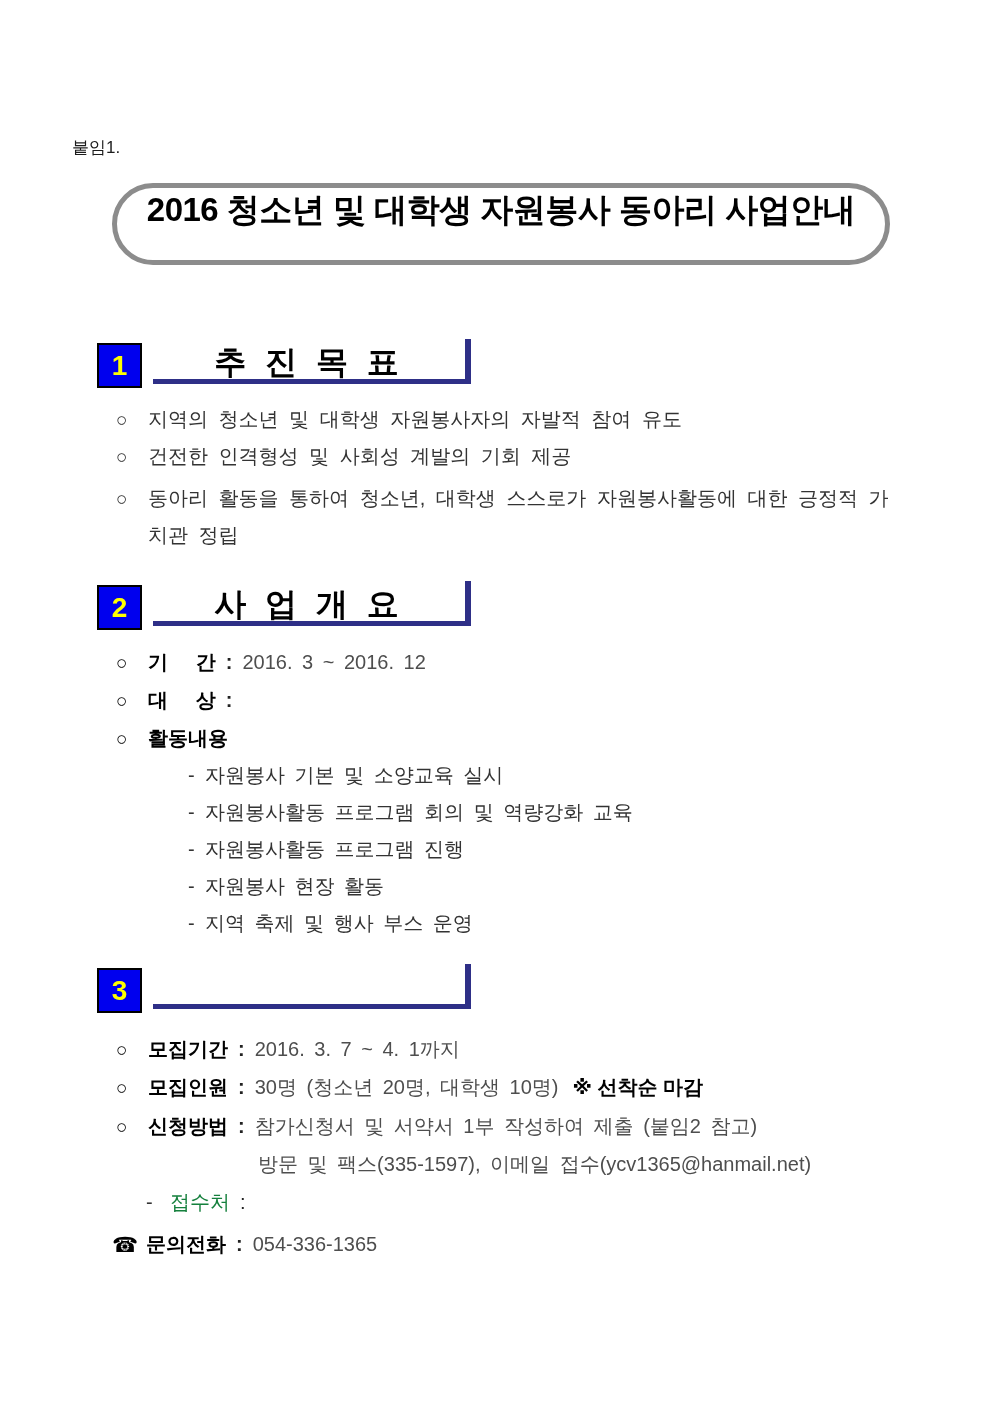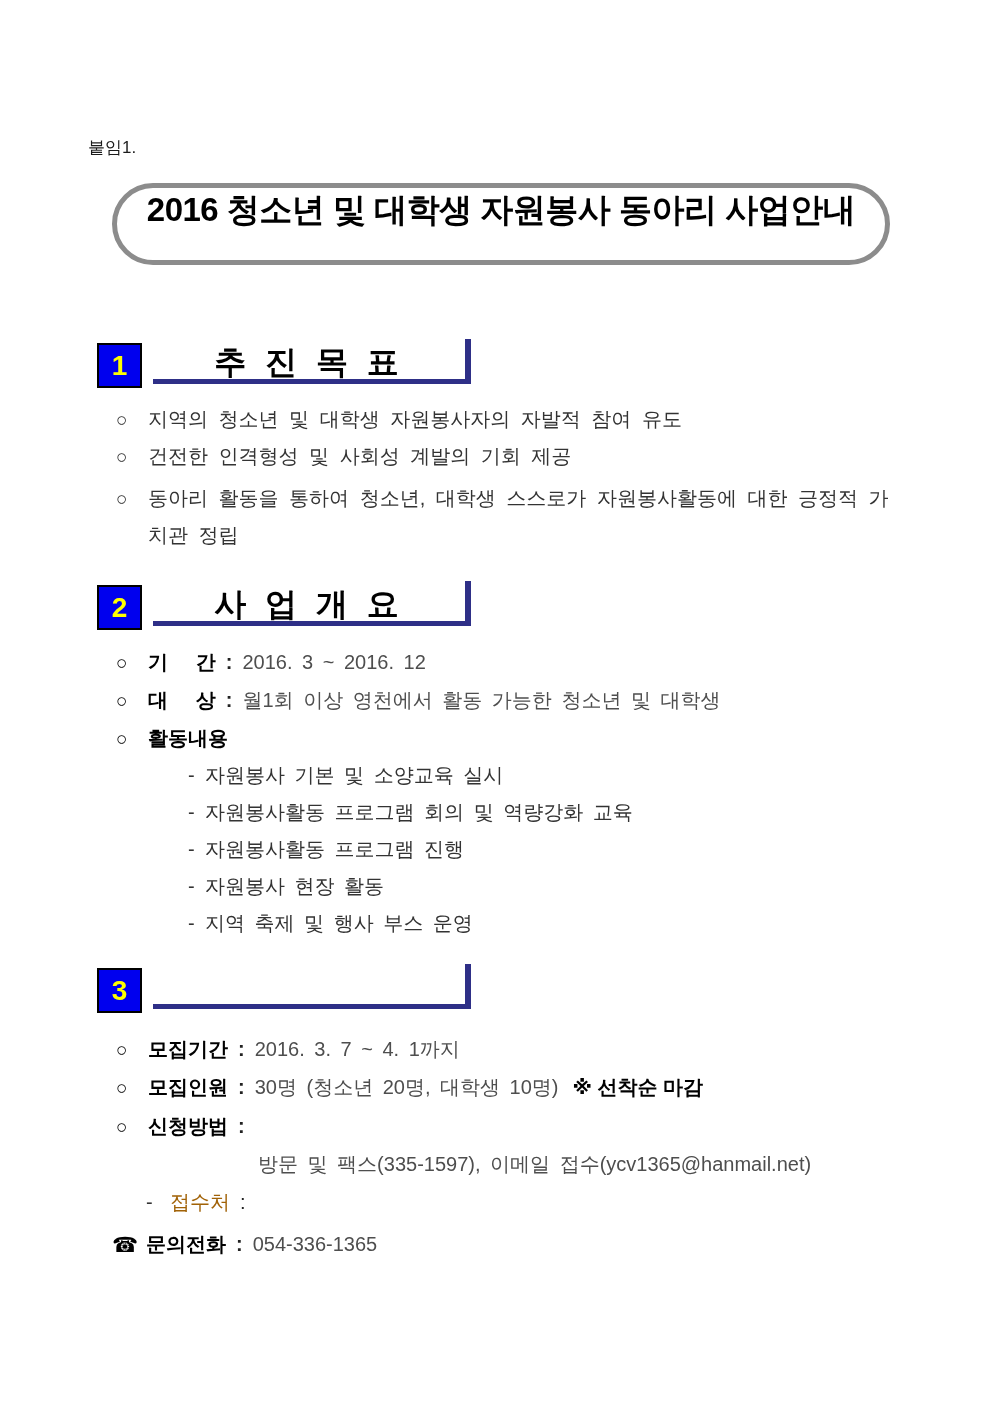--- a/index.html
+++ b/index.html
@@ -9,21 +9,21 @@
     --title-border:#8C8C8C;
     --text-strong:#000000;
     --text-regular:#3A3A3A;
     --text-value:#4E4E4E;
   }
   html,body{margin:0;padding:0;background:#ffffff;}
   .page{
     position:relative;width:992px;height:1403px;background:#ffffff;
     font-family:"Liberation Sans","DejaVu Sans",sans-serif;overflow:hidden;
   }
-  .attach{position:absolute;left:88px;top:136px;font-size:17px;color:#1c1c1c;}
+  .attach{position:absolute;left:72px;top:136px;font-size:17px;color:#1c1c1c;}
   .title-box{
     position:absolute;left:112px;top:183px;width:778px;height:82px;
     border:5px solid var(--title-border);border-radius:44px;
     display:flex;align-items:flex-start;justify-content:center;box-sizing:border-box;
   }
   .title-box .title{
     font-size:33px;font-weight:bold;color:#000;letter-spacing:-0.5px;white-space:nowrap;
   }
   
   .sec-header{position:absolute;left:97px;width:380px;height:50px;}
@@ -42,21 +42,21 @@
   .sec-header .bar{position:absolute;left:368px;top:-4px;width:6px;height:45px;background:var(--heading-rule);}
   
   .row{
     position:absolute;left:116px;display:flex;align-items:flex-start;
     font-size:20px;line-height:27px;color:var(--text-regular);
   }
   .row .mark{flex:0 0 32px;font-size:19px;color:#2d2d2d;}
   .row .mark.bold{font-weight:bold;color:#000;}
   .row .txt{width:758px;word-spacing:5px;color:#333;}
   .row .lbl{font-weight:bold;color:var(--text-strong);white-space:pre;}
-  .row .lbl.plain{font-weight:normal;color:#a16207;}
+  .row .lbl.plain{font-weight:normal;color:#15803d;}
   .row .sep{margin:0 10px;color:#222;font-weight:bold;}
   .row .val{color:var(--text-value);white-space:pre;word-spacing:4px;}
   .row .note{margin-left:14px;font-weight:bold;color:#000;white-space:pre;}
   .act-row{position:absolute;left:188px;display:flex;font-size:20px;line-height:26px;color:#333;}
   .act-row .dash{flex:0 0 17px;color:#333;}
   .act-row .txt{word-spacing:4px;white-space:pre;}
   .cont-row{position:absolute;left:258px;font-size:20px;line-height:26px;color:var(--text-value);white-space:pre;word-spacing:4px;}
   .phone-mark{flex:0 0 34px;font-size:21px;color:#000;}
 </style>
 </head>
@@ -100,21 +100,20 @@
   <div class="row" style="top:649px">
     <span class="mark bold">○</span>
     <span class="lbl">기     간</span>
     <span class="sep">:</span>
     <span class="val">2016. 3 ~ 2016. 12</span>
   </div>
   <div class="row" style="top:687px">
     <span class="mark bold">○</span>
     <span class="lbl">대     상</span>
     <span class="sep">:</span>
-    <span class="val">월1회 이상 영천에서 활동 가능한 청소년 및 대학생</span>
   </div>
   <div class="row" style="top:725px">
     <span class="mark bold">○</span>
     <span class="lbl">활동내용</span>
   </div>
 
   <div class="act-row" style="top:762px">
     <span class="dash">-</span>
     <span class="txt">자원봉사 기본 및 소양교육 실시</span>
   </div>
@@ -151,20 +150,21 @@
     <span class="mark bold">○</span>
     <span class="lbl">모집인원</span>
     <span class="sep">:</span>
     <span class="val">30명 (청소년 20명, 대학생 10명)</span>
     <span class="note">※ 선착순 마감</span>
   </div>
   <div class="row" style="top:1113px">
     <span class="mark bold">○</span>
     <span class="lbl">신청방법</span>
     <span class="sep">:</span>
+    <span class="val">참가신청서 및 서약서 1부 작성하여 제출 (붙임2 참고)</span>
   </div>
   <div class="cont-row" style="top:1151px">방문 및 팩스(335-1597), 이메일 접수(ycv1365@hanmail.net)</div>
 
   <div class="row" style="top:1189px;left:146px">
     <span class="dash" style="flex:0 0 24px;color:#333">-</span>
     <span class="lbl plain">접수처</span>
     <span class="sep" style="font-weight:normal">:</span>
   </div>
 
   <div class="row" style="top:1231px;left:112px">

